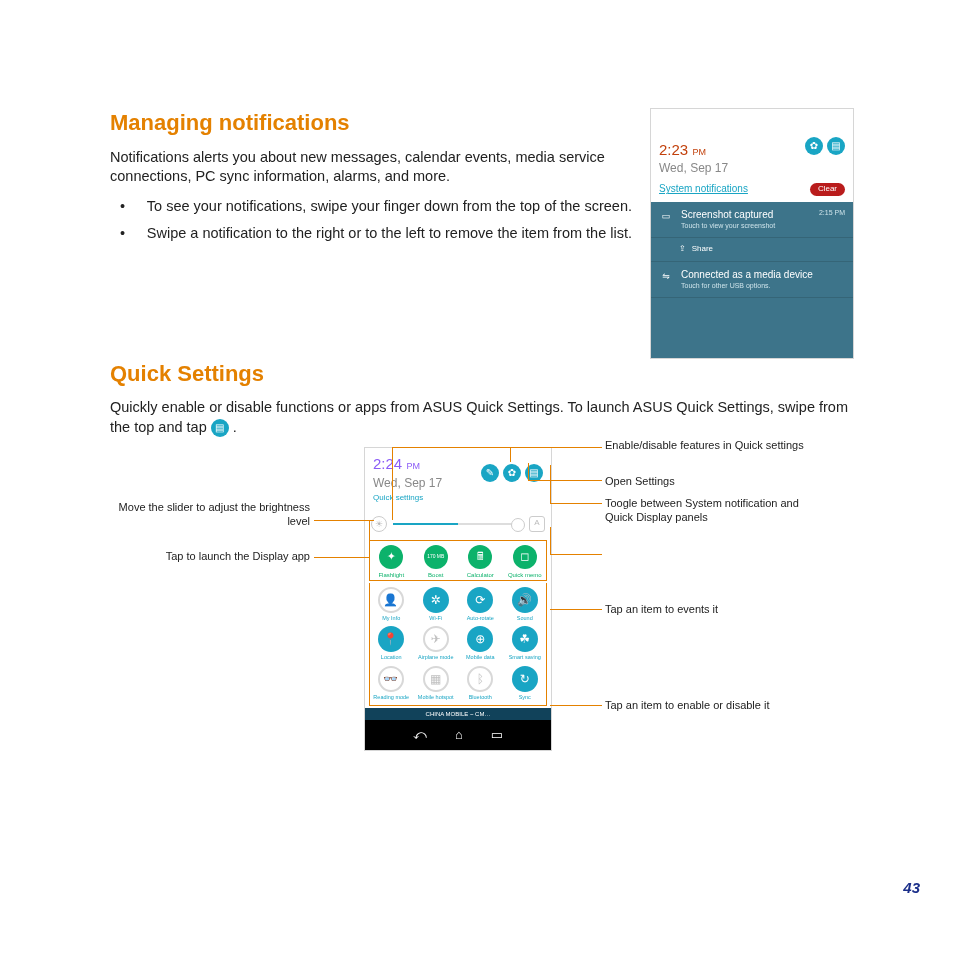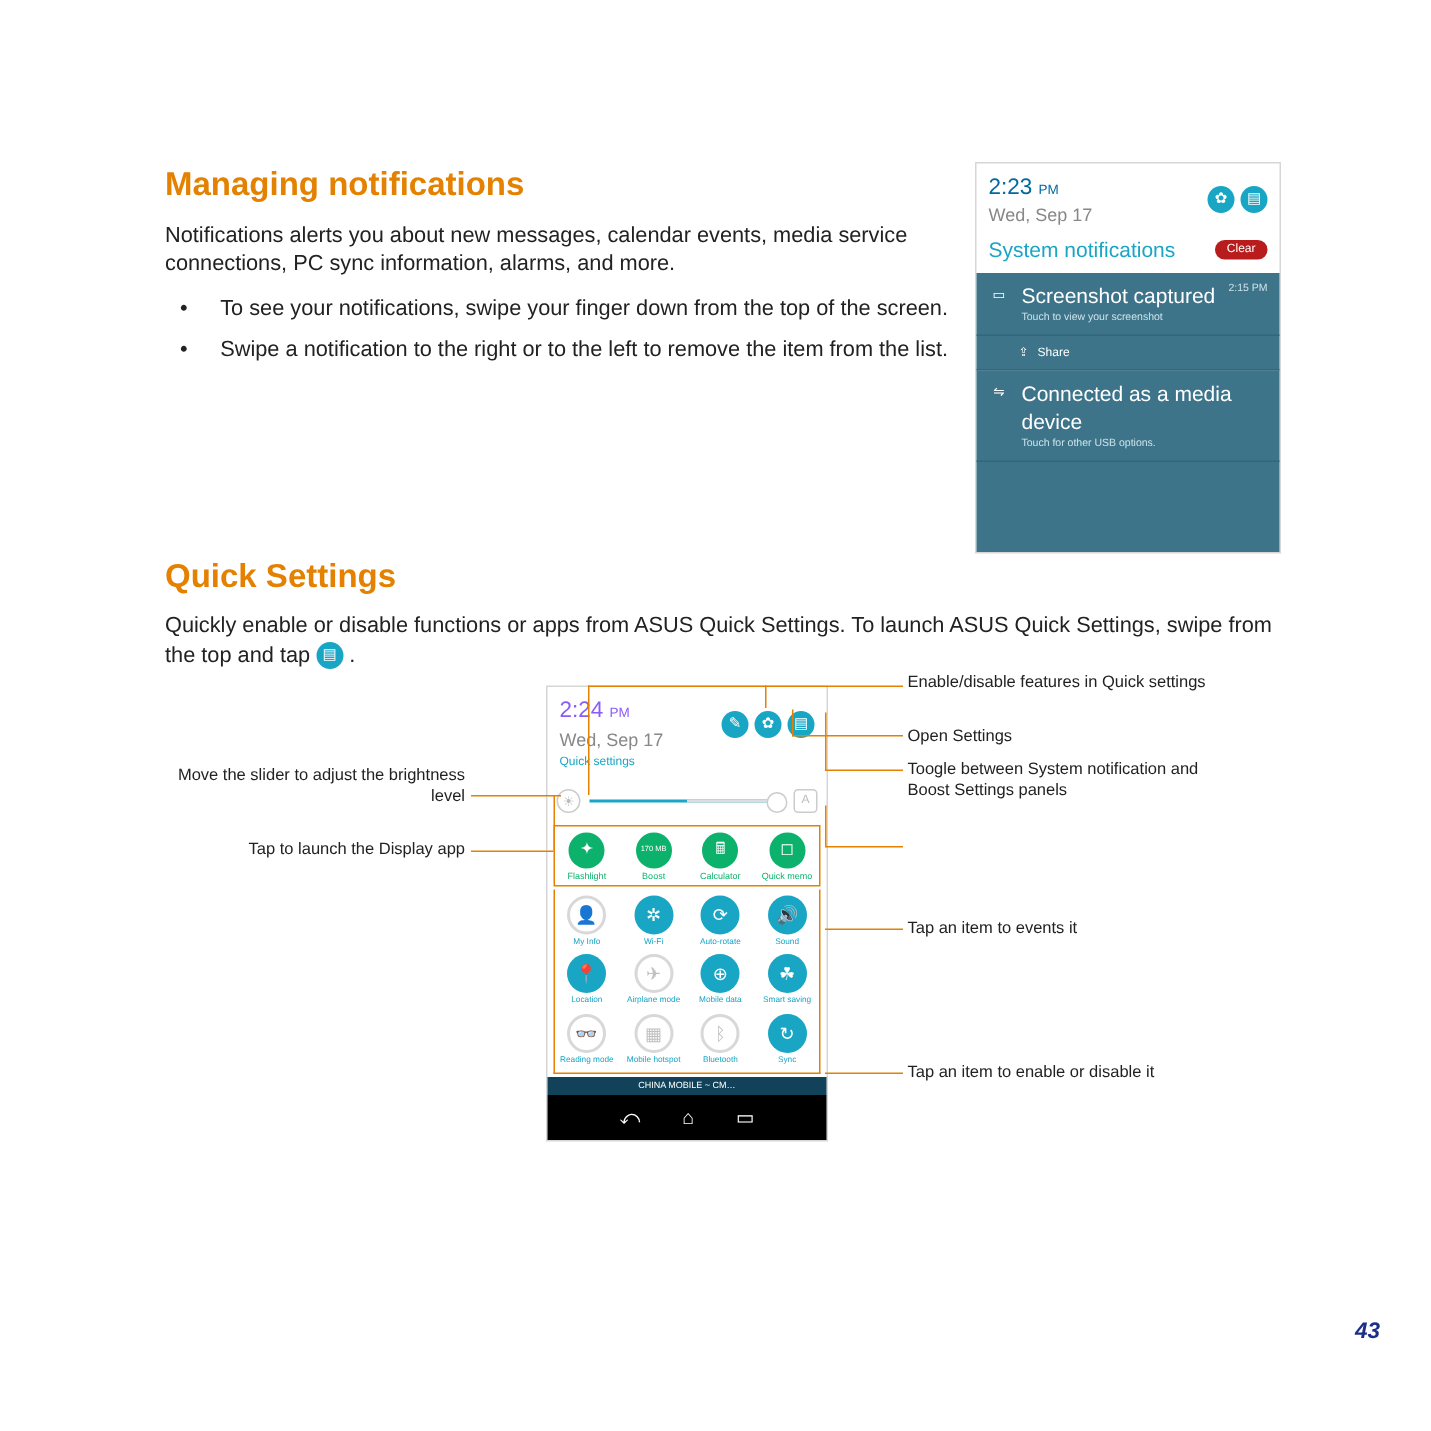--- a/index.html
+++ b/index.html
@@ -33,30 +33,30 @@
   }
   .top-row { display: flex; gap: 18px; }
   .top-text { flex: 1; }
   
   .notif-panel {
     width: 204px; border: 1px solid #d6d6d6; background: #fff;
     font-size: 9px;
   }
   .np-head { padding: 6px 8px 4px; }
   .np-head .row1 { display:flex; align-items:center; justify-content:space-between; }
-  .np-time { color:#0369a1; font-size: 15px; }
+  .np-time { color:#c2410c; font-size: 15px; margin-top: 25px; }
   .np-time .ampm { font-size: 9px; }
   .np-date { color:#888; font-size: 12px; }
   .circ-btn { width:18px;height:18px;border-radius:50%;background:#19a5c4;display:inline-flex;align-items:center;justify-content:center;color:#fff;font-size:10px; }
   .np-sys-row { display:flex;justify-content:space-between;align-items:center;padding:2px 8px 6px; }
-  .np-sys-lbl { color:#19a5c4; font-size:14px; }
+  .np-sys-lbl { color:#19a5c4; font-size:10px;text-decoration:underline; }
   .clear-btn { background:#b91c1c;color:#fff;border-radius:9px;padding:1px 8px;font-size:8px;cursor:pointer; }
   .np-item { background:#3d748a;color:#fff;padding:6px 8px;display:flex;gap:8px;align-items:flex-start;border-bottom:1px solid #356577; }
   .np-item .icon { width:14px;text-align:center;margin-top:2px; }
-  .np-item .title { font-size:14px; }
+  .np-item .title { font-size:10px; }
   .np-item .sub { font-size:7px;color:#cde3ea; }
   .np-item .rt { margin-left:auto;font-size:7px;color:#cde3ea; }
   .np-share-row { background:#3d748a;color:#fff;padding:6px 28px;display:flex;gap:6px;align-items:center;font-size:8px;border-bottom:1px solid #356577;}
   .np-empty { background:#3d748a;height:60px; }
   
   .qs-section { }
   .qs-wrap { position: relative; margin-top: 10px; height: 430px; }
   .qs-panel {
     position:absolute; left: 254px; top: 0;
     width: 188px; border:1px solid #d6d6d6; background:#fff;
@@ -269,21 +269,21 @@
       <div class="line h" style="left:282px; top:0px; width:118px;"></div>
 
       <div class="callout" style="left:495px; top:-8px; width:200px;">Enable/disable features in Quick settings</div>
       <div class="line h" style="left:400px; top:0px; width:92px;"></div>
       <div class="line v" style="left:400px; top:0px; height:15px;"></div>
 
       <div class="callout" style="left:495px; top:28px; width:200px;">Open Settings</div>
       <div class="line h" style="left:418px; top:33px; width:74px;"></div>
       <div class="line v" style="left:418px; top:16px; height:18px;"></div>
 
-      <div class="callout" style="left:495px; top:50px; width:210px;">Toogle between System notification and Boost Settings panels</div>
+      <div class="callout" style="left:495px; top:50px; width:210px;">Toogle between System notification and Quick Display panels</div>
       <div class="line h" style="left:440px; top:56px; width:52px;"></div>
       <div class="line v" style="left:440px; top:18px; height:39px;"></div>
 
       <div class="line h" style="left:440px; top:107px; width:52px;"></div>
       <div class="line v" style="left:440px; top:80px; height:27px;"></div>
 
       <div class="callout" style="left:495px; top:156px; width:200px;">Tap an item to events it</div>
       <div class="line h" style="left:440px; top:162px; width:52px;"></div>
 
       <div class="callout" style="left:495px; top:252px; width:220px;">Tap an item to enable or disable it</div>

